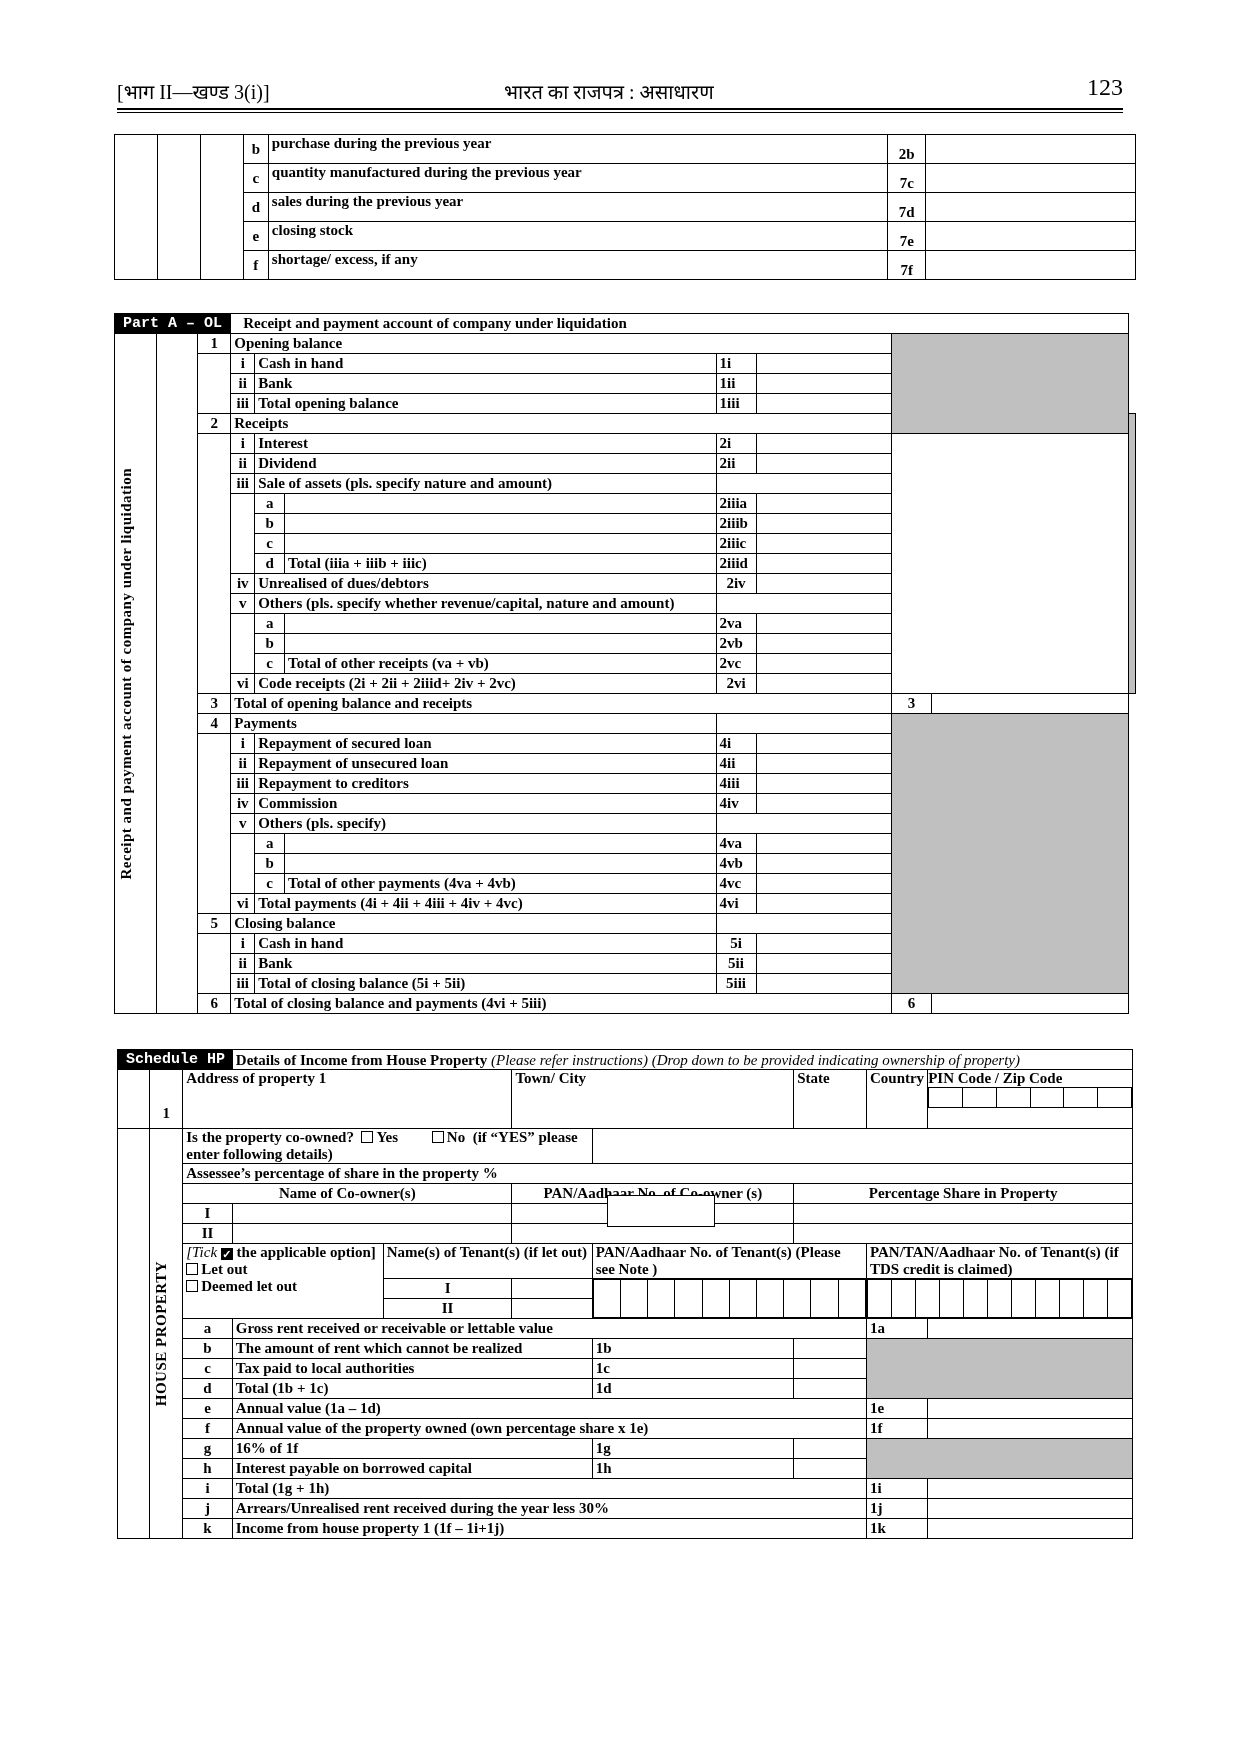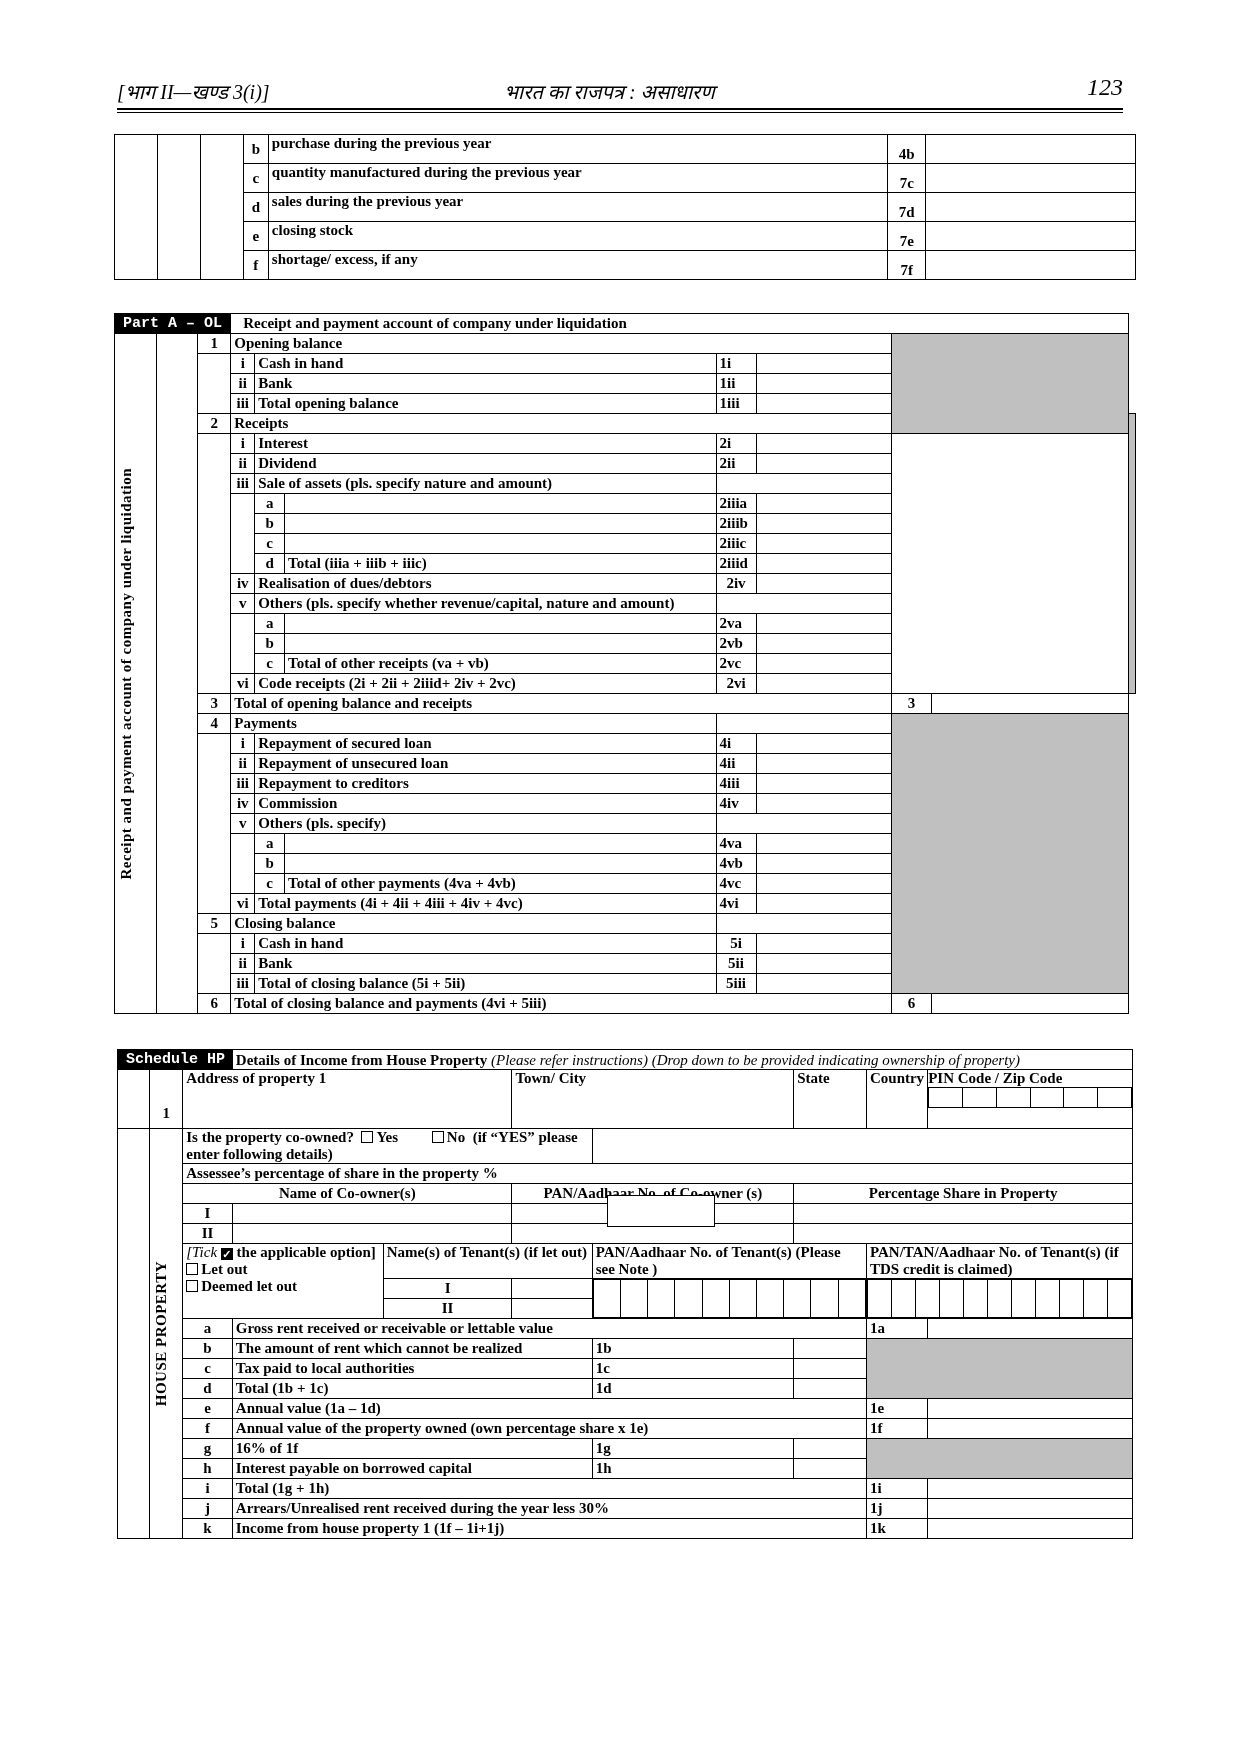--- a/index.html
+++ b/index.html
@@ -1,17 +1,17 @@
 <!DOCTYPE html>
 <html><head>
 <meta charset="utf-8">
 <style>
   html, body { margin: 0; padding: 0; background: #ffffff; }
   body { width: 1241px; height: 1755px; position: relative; font-family: "Liberation Serif", serif; color: #000; }
-  .page-header { position: absolute; left: 117px; top: 74px; width: 1006px; height: 38px; font-style: italic; }
+  .page-header { position: absolute; left: 117px; top: 74px; width: 1006px; height: 38px; }
   .page-header .left { position: absolute; left: 0; top: 4px; font-size: 20px; }
   .page-header .center { position: absolute; left: 387px; top: 4px; font-size: 20px; }
   .page-header .right { position: absolute; right: 0; top: 0; font-size: 24px; margin-left: 30px; }
   .page-header .rule { position: absolute; left: 0; right: 0; top: 34px; border-top: 2px solid #000; border-bottom: 1px solid #000; height: 2px; }
 
   table { border-collapse: collapse; position: absolute; font-weight: bold; font-size: 15px; }
   td { border: 1.3px solid #000; padding: 0 3px; vertical-align: middle; line-height: 17px; }
   .c { text-align: center; }
   .grey { background: #c0c0c0; }
   .hdr-black { background: #000; color: #fff; font-family: Liberation Mono, monospace; }
@@ -52,21 +52,21 @@
       <col style="width:38px">
       <col style="width:210px">
   </colgroup>
   <tbody id="t7-body">
       <tr>
         <td rowspan="5"></td>
         <td rowspan="5"></td>
         <td rowspan="5"></td>
         <td class="c">b</td>
         <td style="vertical-align:top">purchase during the previous year</td>
-        <td class="c" style="vertical-align:bottom">4b</td>
+        <td class="c" style="vertical-align:bottom">2b</td>
         <td></td>
       </tr>
       <tr>
         <td class="c">c</td>
         <td style="vertical-align:top">quantity manufactured during the previous year</td>
         <td class="c" style="vertical-align:bottom">7c</td>
         <td></td>
       </tr>
       <tr>
         <td class="c">d</td>
@@ -178,21 +178,21 @@
         <td></td>
       </tr>
       <tr>
         <td class="c">d</td>
         <td>Total (iiia + iiib + iiic)</td>
         <td>2iiid</td>
         <td></td>
       </tr>
       <tr>
         <td class="c">iv</td>
-        <td colspan="2">Realisation of dues/debtors</td>
+        <td colspan="2">Unrealised of dues/debtors</td>
         <td class="c">2iv</td>
         <td></td>
       </tr>
       <tr>
         <td class="c">v</td>
         <td colspan="2">Others (pls. specify whether revenue/capital, nature and amount)</td>
         <td colspan="2"></td>
       </tr>
       <tr>
         <td rowspan="3"></td>

